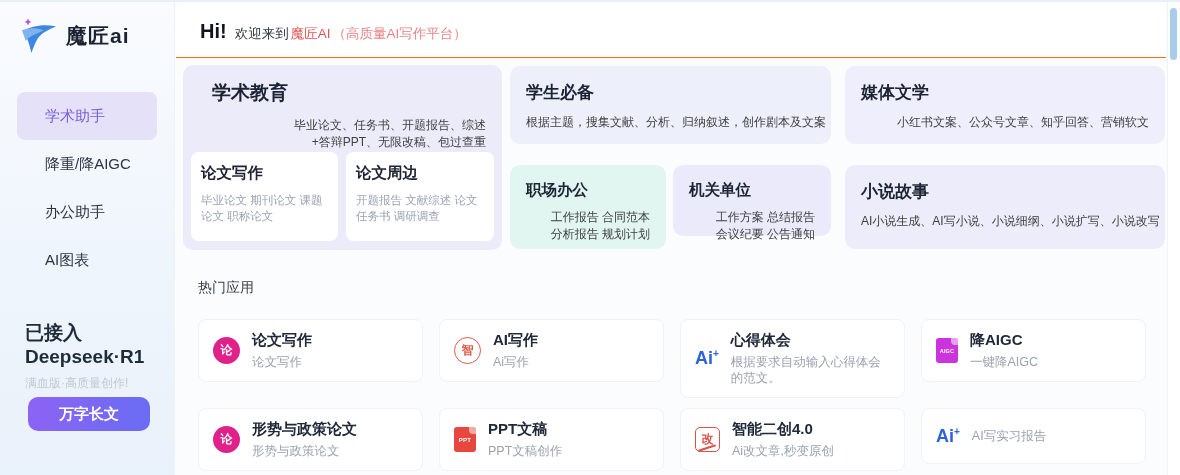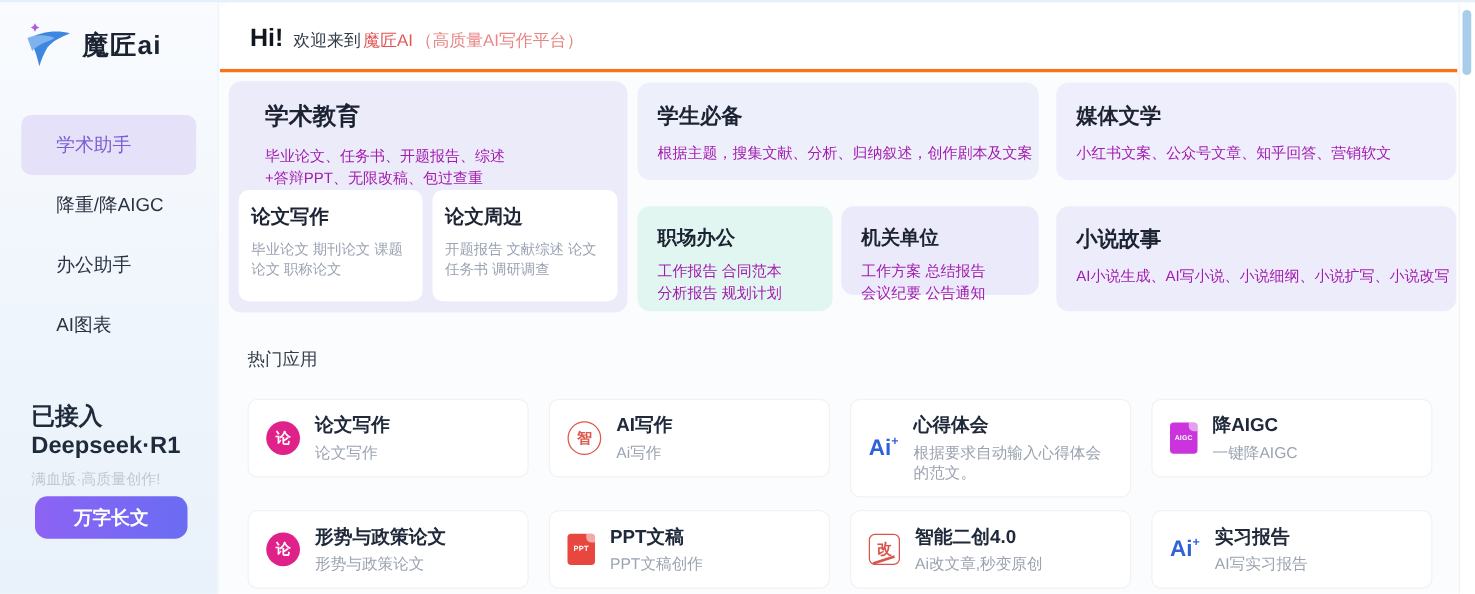--- a/index.html
+++ b/index.html
@@ -21,33 +21,33 @@
   .promo { position:absolute; left:25px; top:318px; }
   .promo-title { font-size:19px; font-weight:700; color:#1f2a3a; margin-bottom:7px; }
   .promo-sub { font-size:12px; color:#c2c8d4; }
   .cta-btn { position:absolute; left:28px; top:368px; width:122px; height:34px;
     border:none; border-radius:10px; color:#fff; font-size:15px; font-weight:700;
     background:linear-gradient(90deg,#8d63f4,#6a6cf3); cursor:pointer;
     font-family:inherit;margin-top:27px; }
 
   
   .main-header { position:absolute; left:176px; top:0; right:14px; height:56px;
-    background:#fff; border-bottom:3px solid #f97316; border-radius:8px 0 0 0; z-index:1; }
+    background:#fff; border-bottom:1px solid #f97316; border-radius:8px 0 0 0; z-index:1; }
   .greeting { position:absolute; left:24px; top:18px; display:flex; align-items:baseline; gap:8px; }
   .hi { font-size:20px; font-weight:800; color:#10151f; }
   .welcome { font-size:13.5px; color:#333b48; }
   .brand-red { font-size:13.5px; color:#e25555; margin-left:-6px; }
   .tagline { font-size:13.5px; color:#e88585; margin-left:-6px; }
 
   
   .cat-card { position:absolute; border-radius:10px; padding:15px 16px; }
   .cat-title-lg { font-size:19px; font-weight:700; color:#1c2333; margin-bottom:11px; }
   .cat-title-md { font-size:17px; font-weight:700; color:#1c2333; margin-bottom:10px; }
   .cat-title-sm { font-size:15.5px; font-weight:700; color:#1c2333; margin-bottom:8px; }
-  .cat-desc { font-size:12px; color:#a21caf; line-height:17px; white-space:nowrap; }
+  .cat-desc { font-size:12px; color:#404040; line-height:17px; white-space:nowrap;text-align:right; }
   .c-academic { left:183px; top:63px; width:319px; height:185px; background:#ecebfa;padding-left:29px; }
   .c-student  { left:510px; top:64px; width:321px; height:78px;  background:#edeffb; }
   .c-media    { left:845px; top:64px; width:320px; height:78px;  background:#efeefc; }
   .c-office   { left:510px; top:163px; width:156px; height:84px; background:#e1f6f0; }
   .c-gov      { left:673px; top:163px; width:158px; height:71px; background:#eaeafb; }
   .c-novel    { left:845px; top:163px; width:320px; height:84px; background:#edecfa; }
   .sub-card { position:absolute; top:87px; width:147px; height:89px; background:#fff;
     border-radius:8px; padding:11px 10px; cursor:pointer; }
   .sub-card.left { left:8px; } .sub-card.right { left:163px; width:148px; }
   .sub-desc { font-size:11.5px; color:#9aa3b2; line-height:16px; }
@@ -226,21 +226,20 @@
       <div class="app-desc">Ai改文章,秒变原创</div>
     </div>
   </div>
 
   <div class="app-card" style="left:921px; top:406px;">
     <span class="icon i-aiplus">
         <span>Ai</span>
         <sup>+</sup>
       </span>
     <div class="app-text">
-      <div class="app-title">实习报告</div>
       <div class="app-desc">AI写实习报告</div>
     </div>
   </div>
 
   <div class="scroll-track">
     <div class="scroll-thumb"></div>
   </div>
 
 </div>
 

